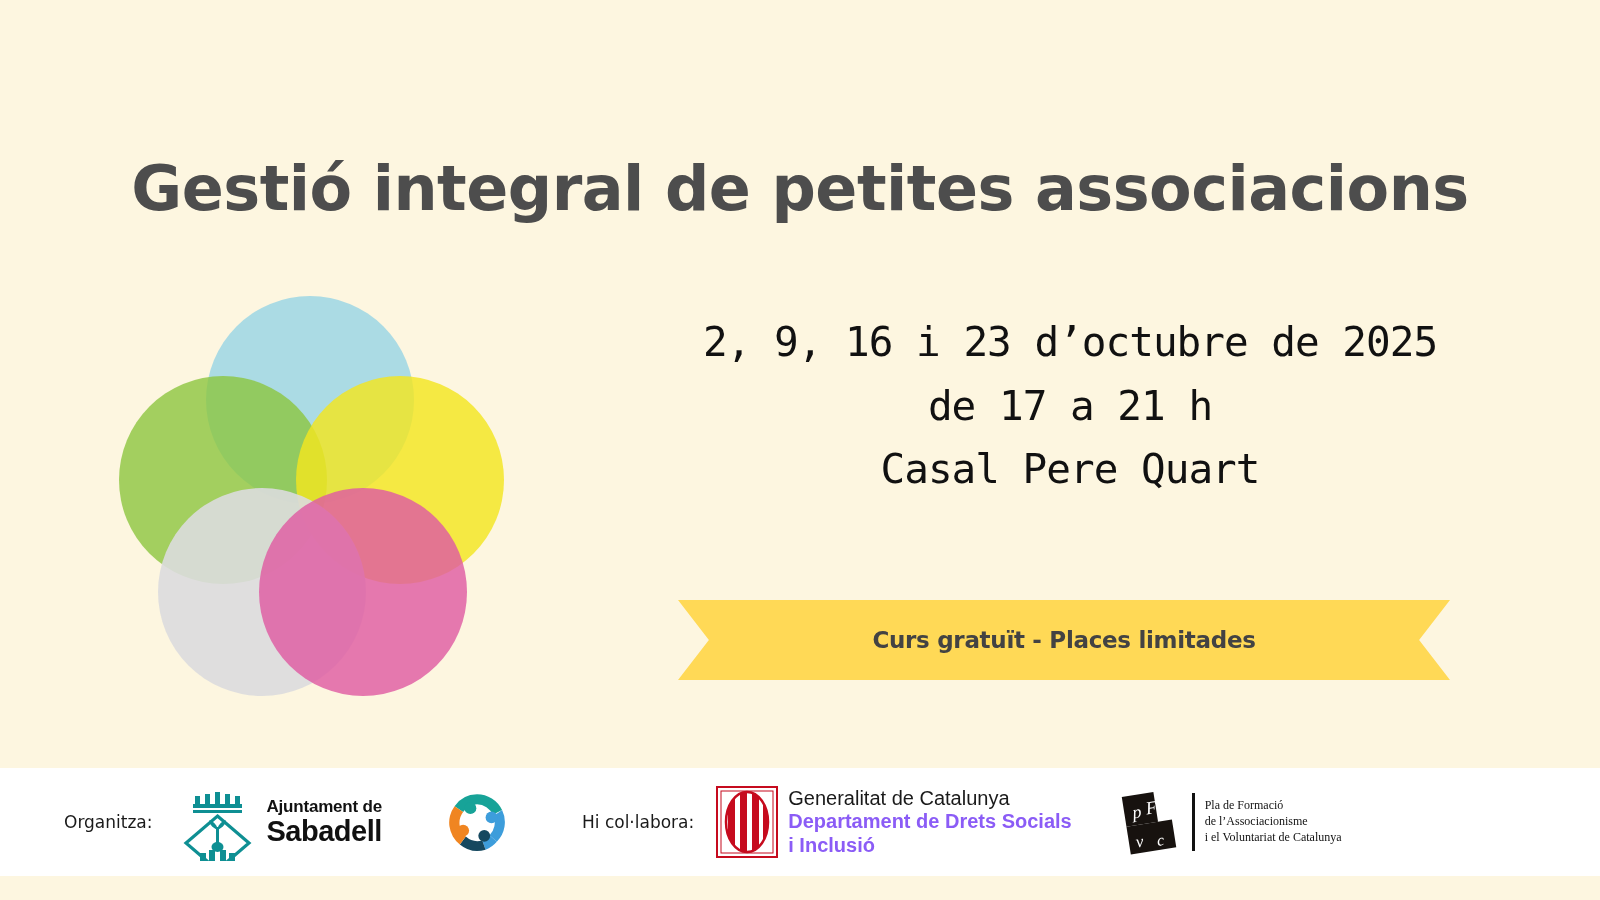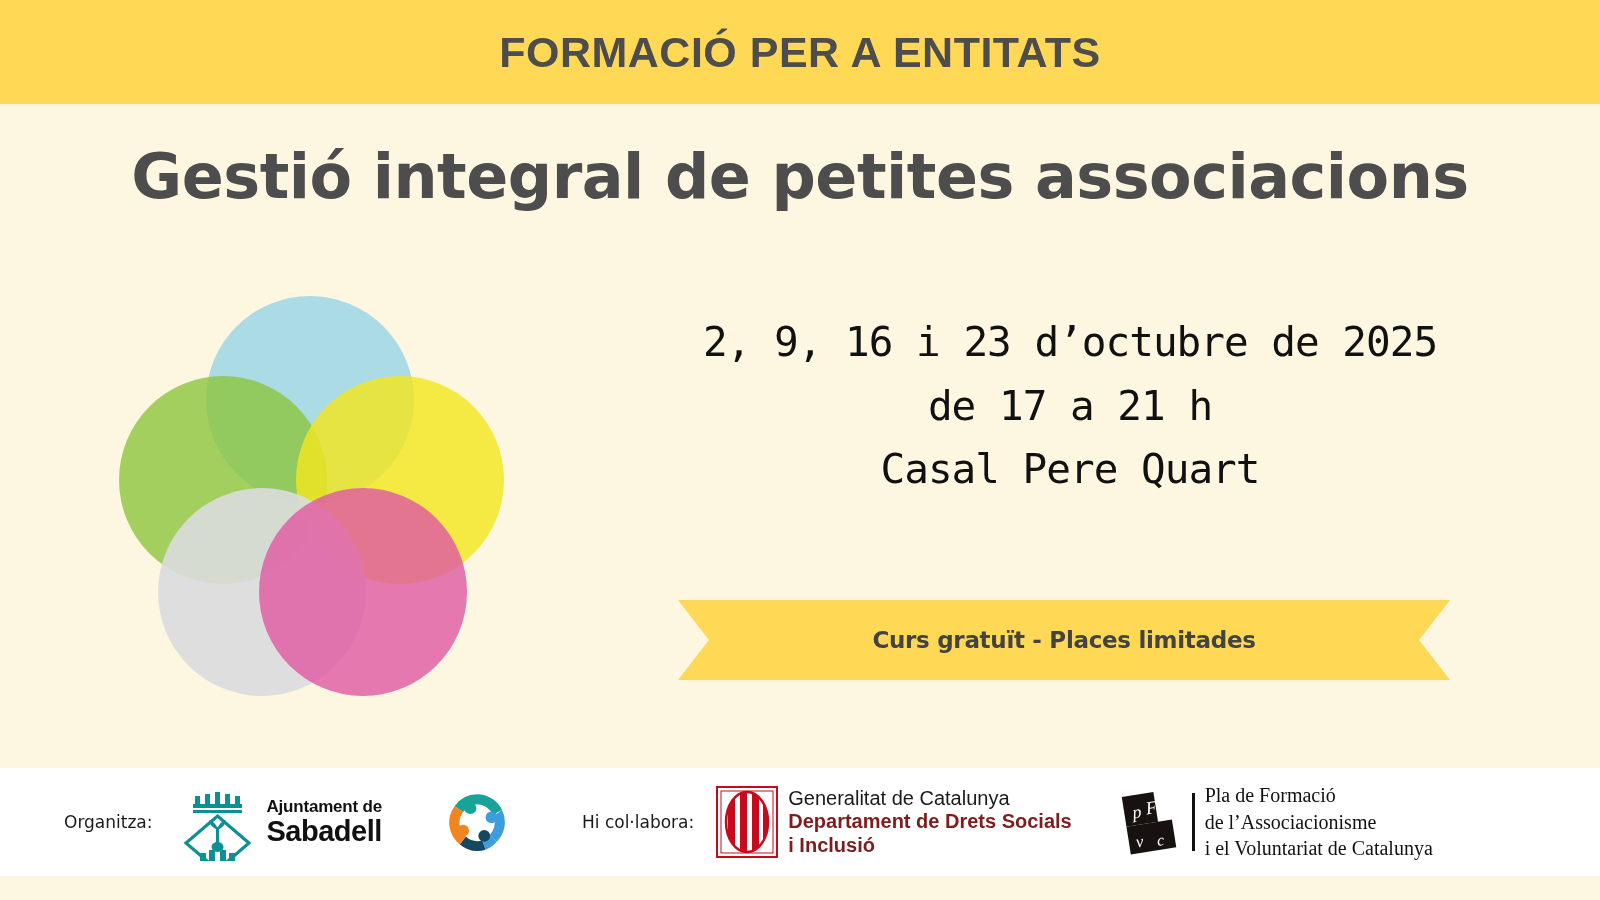--- a/index.html
+++ b/index.html
@@ -37,21 +37,21 @@
     font-weight: bold;
     letter-spacing: 0.5px;
     color: #4d4d4d;
     white-space: nowrap;
   }
 
   
   .main-title {
     position: absolute;
     left: 0;
-    top: 140px;
+    top: 152px;
     width: 1600px;
     text-align: center;
     font-family: "DejaVu Sans", sans-serif;
     font-size: 62px;
     font-weight: bold;
     color: #4d4d4d;
     letter-spacing: -0.5px;
     white-space: nowrap;
   }
 
@@ -167,49 +167,46 @@
   .gene-line1 {
     font-family: "Liberation Sans", sans-serif;
     font-size: 20px;
     color: #1a1a1a;
     white-space: nowrap;
   }
   .gene-line2, .gene-line3 {
     font-family: "Liberation Sans", sans-serif;
     font-size: 20px;
     font-weight: bold;
-    color: #7f1d1d;
+    color: #8b5cf6;
     white-space: nowrap;
   }
 
   
   .pfvc-wrap { display: flex; align-items: center; }
   .pfvc-bar {
     width: 3px;
     height: 58px;
     background: #111;
     margin-left: 10px;
     margin-right: 10px;
   }
   .pfvc-text {
     font-family: "Liberation Serif", serif;
-    font-size: 20px;
+    font-size: 12px;
     color: #111;
     line-height: 1.33;
     white-space: nowrap;
   }
 </style>
 </head>
 <body>
 
 <div class="poster">
 
-  <div class="header-band">
-    <div class="header-title">FORMACIÓ PER A ENTITATS</div>
-  </div>
 
   <div class="main-title">Gestió integral de petites associacions</div>
 
   <div class="venn">
     <svg width="430" height="420" viewBox="0 0 430 420" xmlns="http://www.w3.org/2000/svg">
       <g opacity="1">
         <circle cx="215" cy="120" r="104" fill="#9fd7e4" fill-opacity="0.88"></circle>
         <circle cx="128" cy="200" r="104" fill="#8cc63e" fill-opacity="0.80"></circle>
         <circle cx="305" cy="200" r="104" fill="#f3e520" fill-opacity="0.82"></circle>
         <circle cx="167" cy="312" r="104" fill="#dcdcde" fill-opacity="0.90"></circle>

